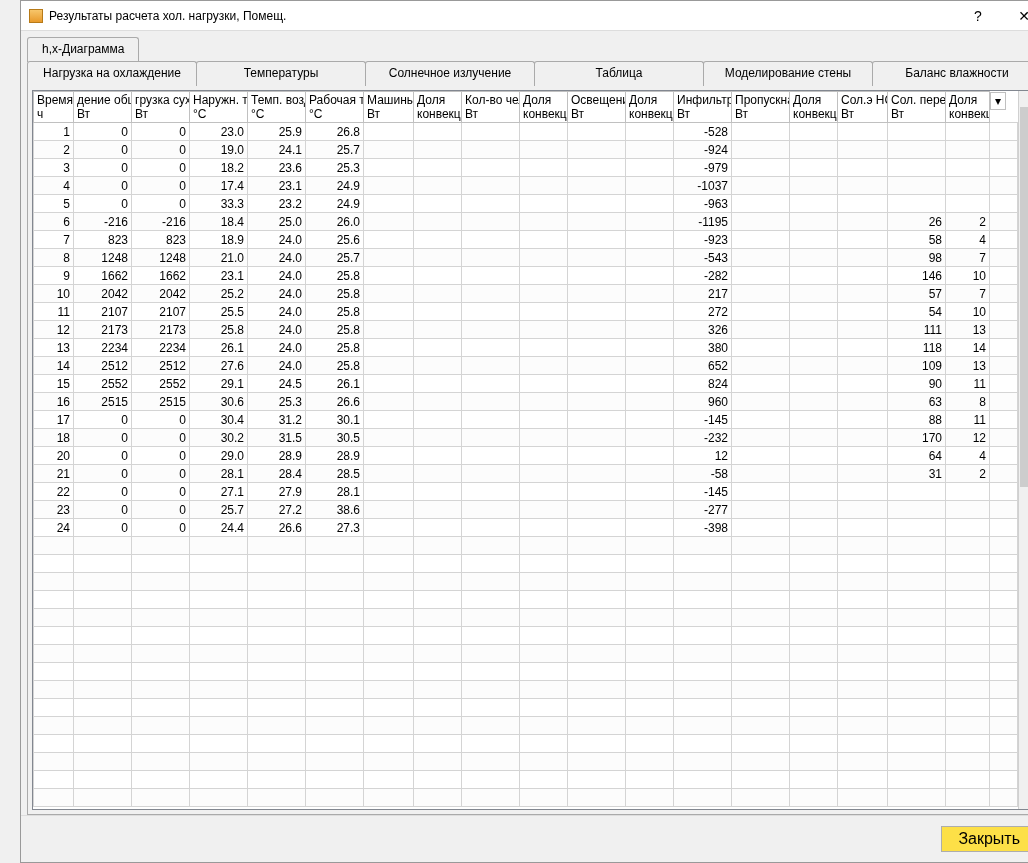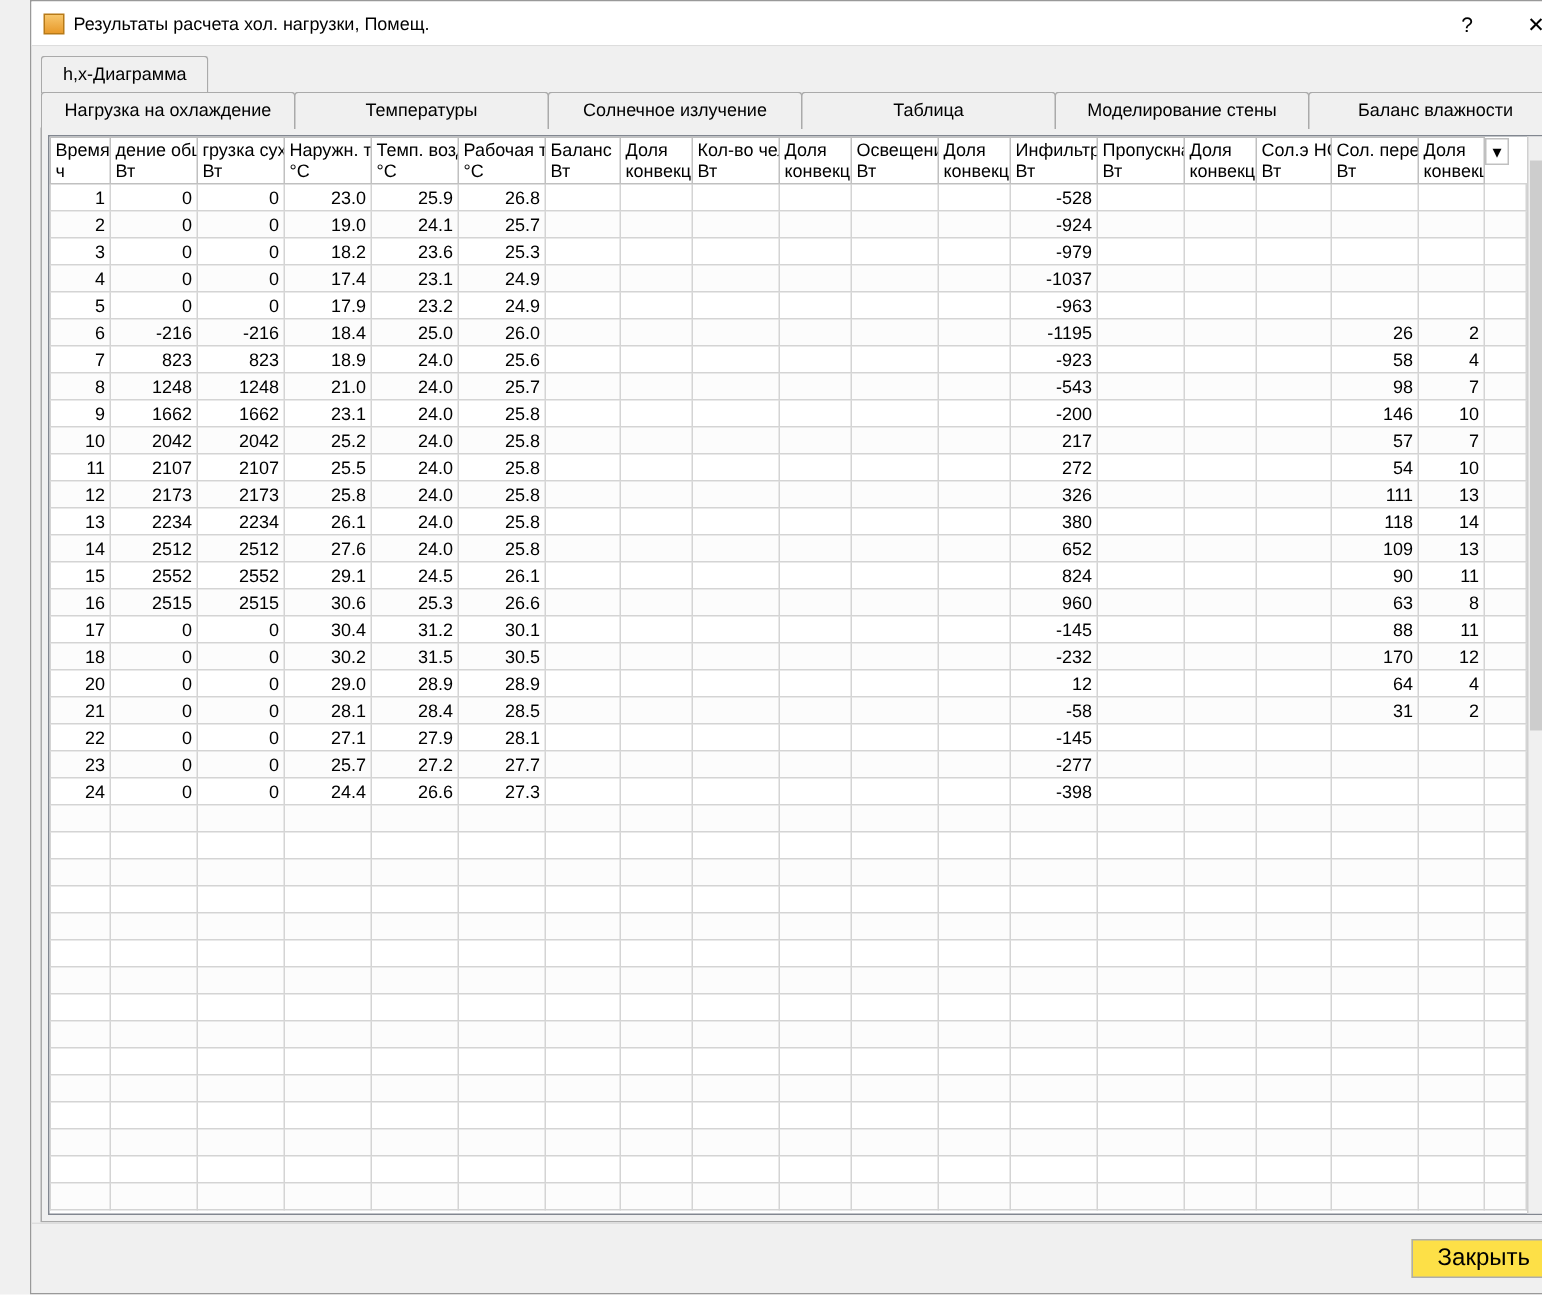--- a/index.html
+++ b/index.html
@@ -82,21 +82,21 @@
                   </th>
                   <th style="width: 58px;">
                     <span class="h1">Темп. возд</span>
                     <span class="h2">°C</span>
                   </th>
                   <th style="width: 58px;">
                     <span class="h1">Рабочая те</span>
                     <span class="h2">°C</span>
                   </th>
                   <th style="width: 50px;">
-                    <span class="h1">Баланс</span>
+                    <span class="h1">Машины</span>
                     <span class="h2">Вт</span>
                   </th>
                   <th style="width: 48px;">
                     <span class="h1">Доля</span>
                     <span class="h2">конвекц</span>
                   </th>
                   <th style="width: 58px;">
                     <span class="h1">Кол-во чел.</span>
                     <span class="h2">Вт</span>
                   </th>
@@ -221,21 +221,21 @@
                   <td class="num"></td>
                   <td class="num"></td>
                   <td class="num"></td>
                   <td class="num"></td>
                   <td></td>
                 </tr>
                 <tr>
                   <td class="num">5</td>
                   <td class="num">0</td>
                   <td class="num">0</td>
-                  <td class="num">17.9</td>
+                  <td class="num">33.3</td>
                   <td class="num">23.2</td>
                   <td class="num">24.9</td>
                   <td class="num"></td>
                   <td class="num"></td>
                   <td class="num"></td>
                   <td class="num"></td>
                   <td class="num"></td>
                   <td class="num"></td>
                   <td class="num">-963</td>
                   <td class="num"></td>
@@ -314,21 +314,21 @@
                   <td class="num">1662</td>
                   <td class="num">23.1</td>
                   <td class="num">24.0</td>
                   <td class="num">25.8</td>
                   <td class="num"></td>
                   <td class="num"></td>
                   <td class="num"></td>
                   <td class="num"></td>
                   <td class="num"></td>
                   <td class="num"></td>
-                  <td class="num">-200</td>
+                  <td class="num">-282</td>
                   <td class="num"></td>
                   <td class="num"></td>
                   <td class="num"></td>
                   <td class="num">146</td>
                   <td class="num">10</td>
                   <td></td>
                 </tr>
                 <tr>
                   <td class="num">10</td>
                   <td class="num">2042</td>
@@ -580,21 +580,21 @@
                   <td class="num"></td>
                   <td class="num"></td>
                   <td></td>
                 </tr>
                 <tr>
                   <td class="num">23</td>
                   <td class="num">0</td>
                   <td class="num">0</td>
                   <td class="num">25.7</td>
                   <td class="num">27.2</td>
-                  <td class="num">27.7</td>
+                  <td class="num">38.6</td>
                   <td class="num"></td>
                   <td class="num"></td>
                   <td class="num"></td>
                   <td class="num"></td>
                   <td class="num"></td>
                   <td class="num"></td>
                   <td class="num">-277</td>
                   <td class="num"></td>
                   <td class="num"></td>
                   <td class="num"></td>

